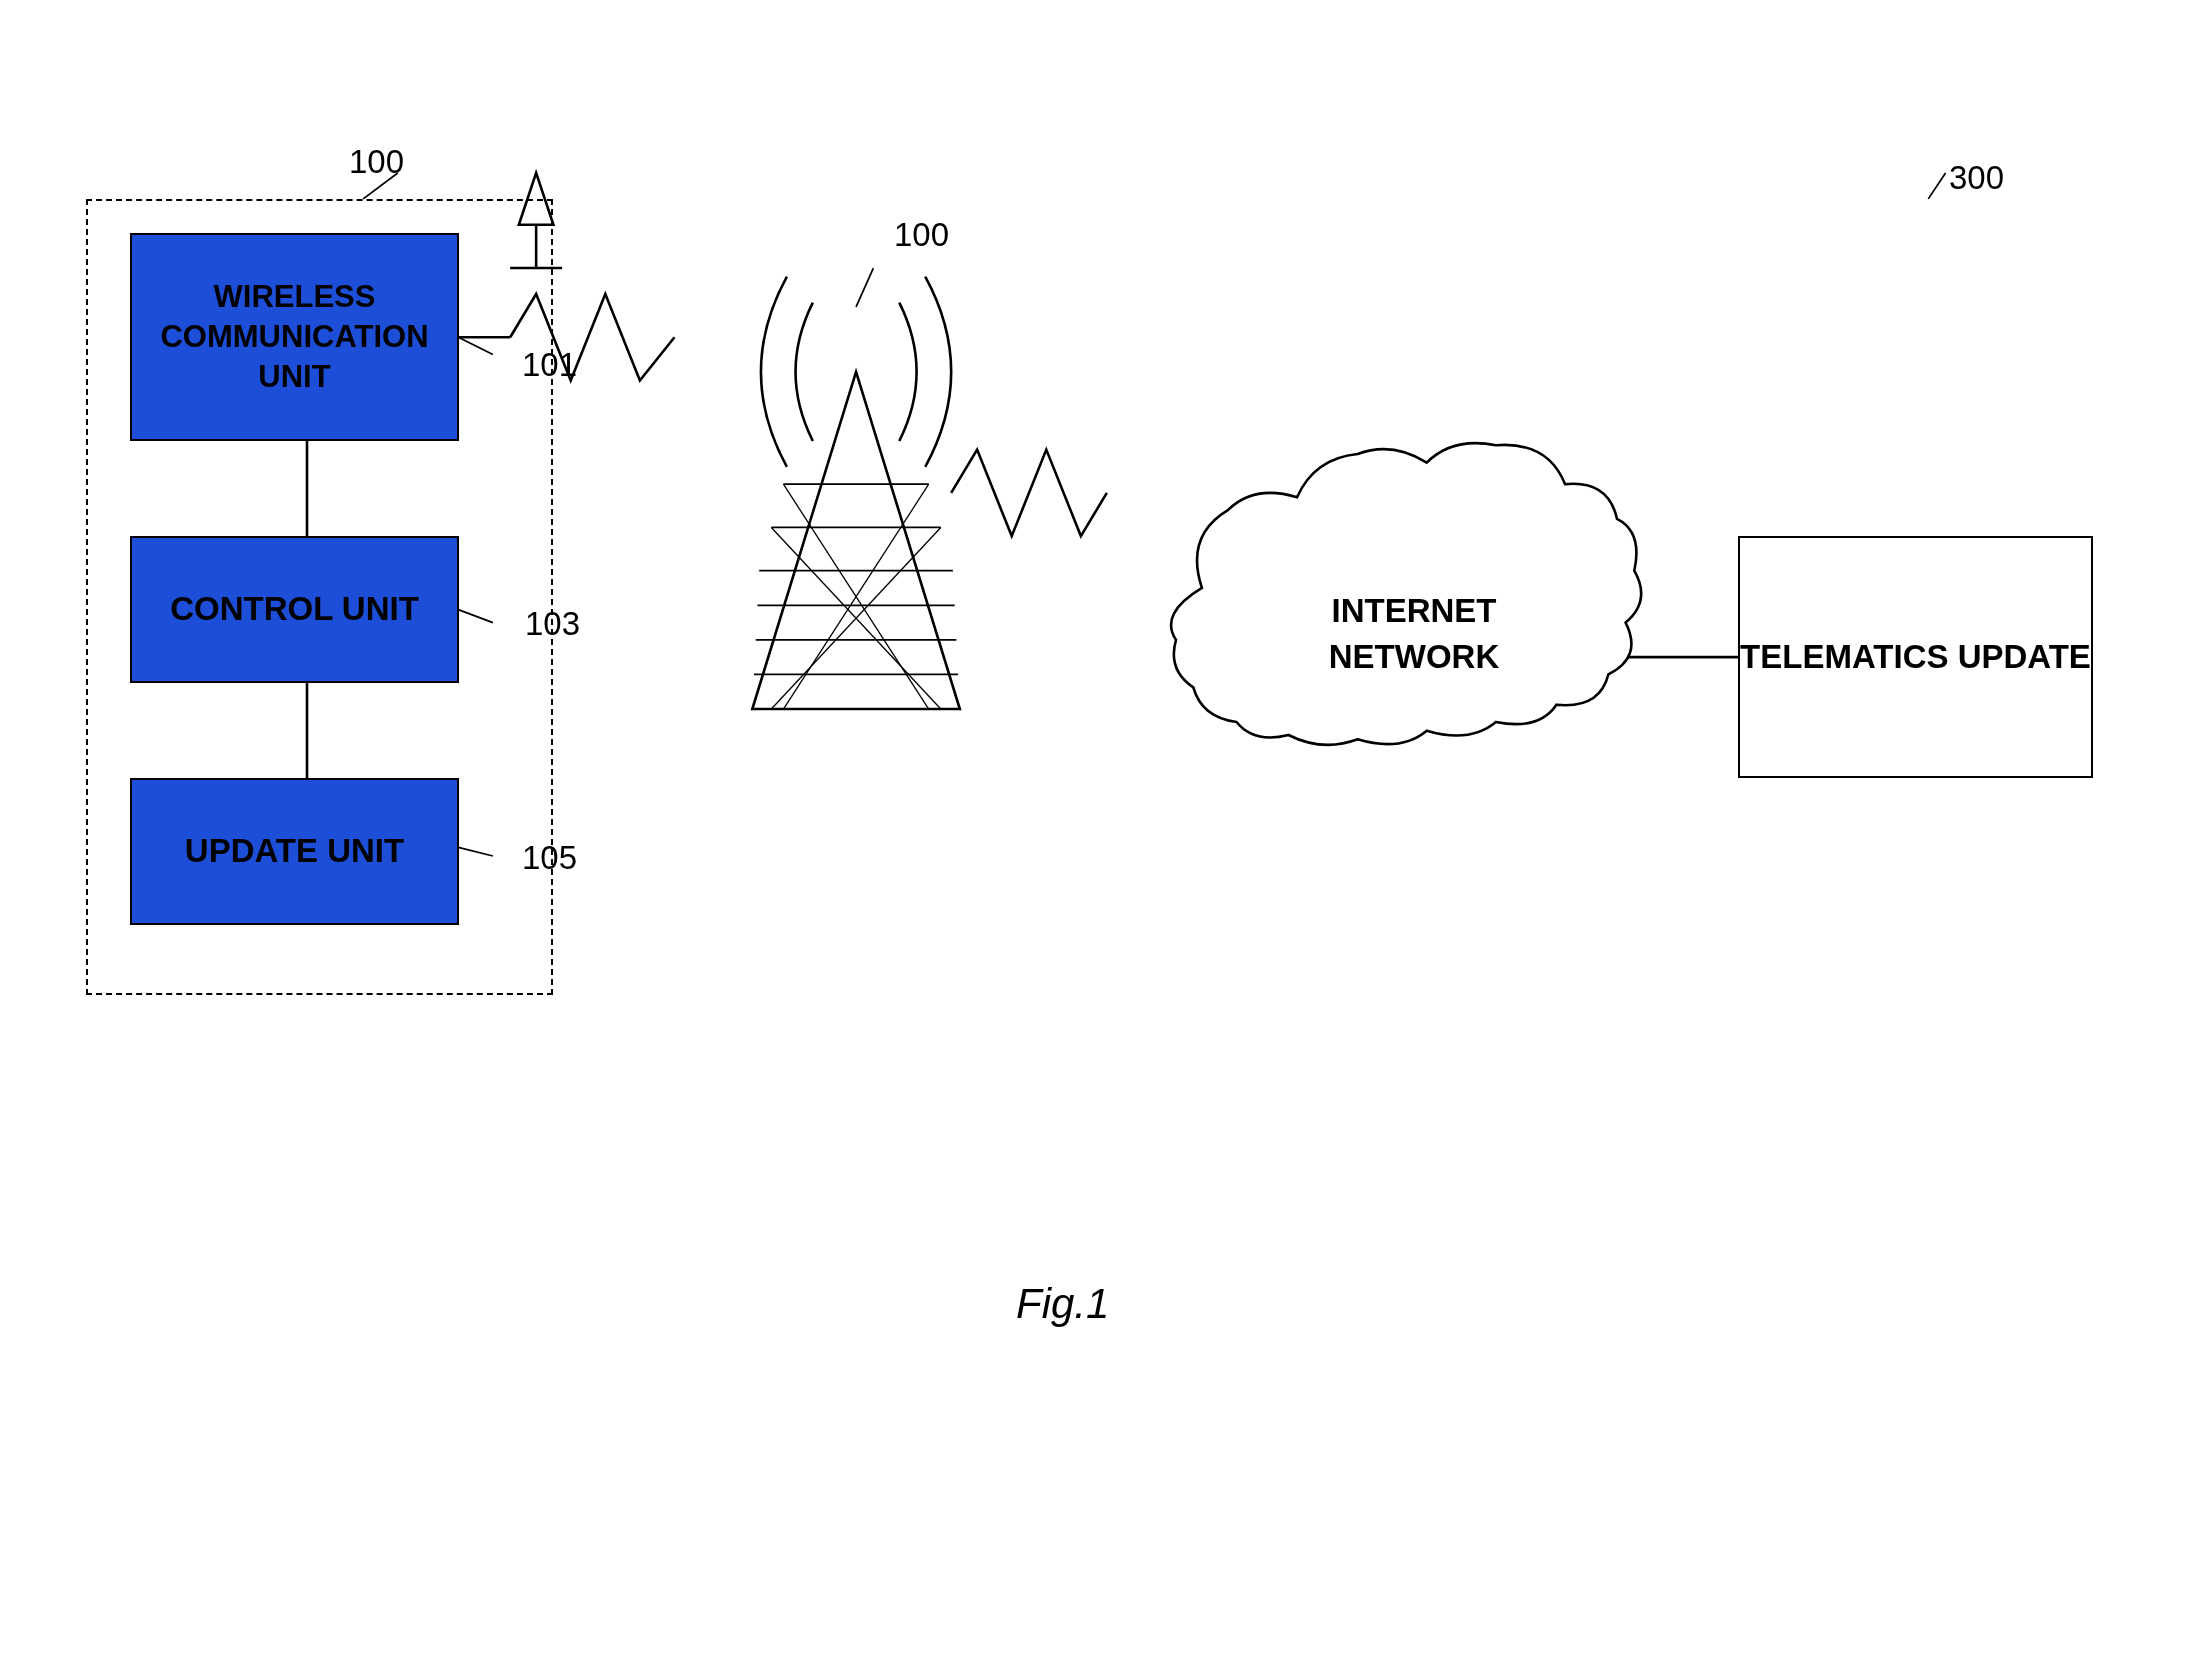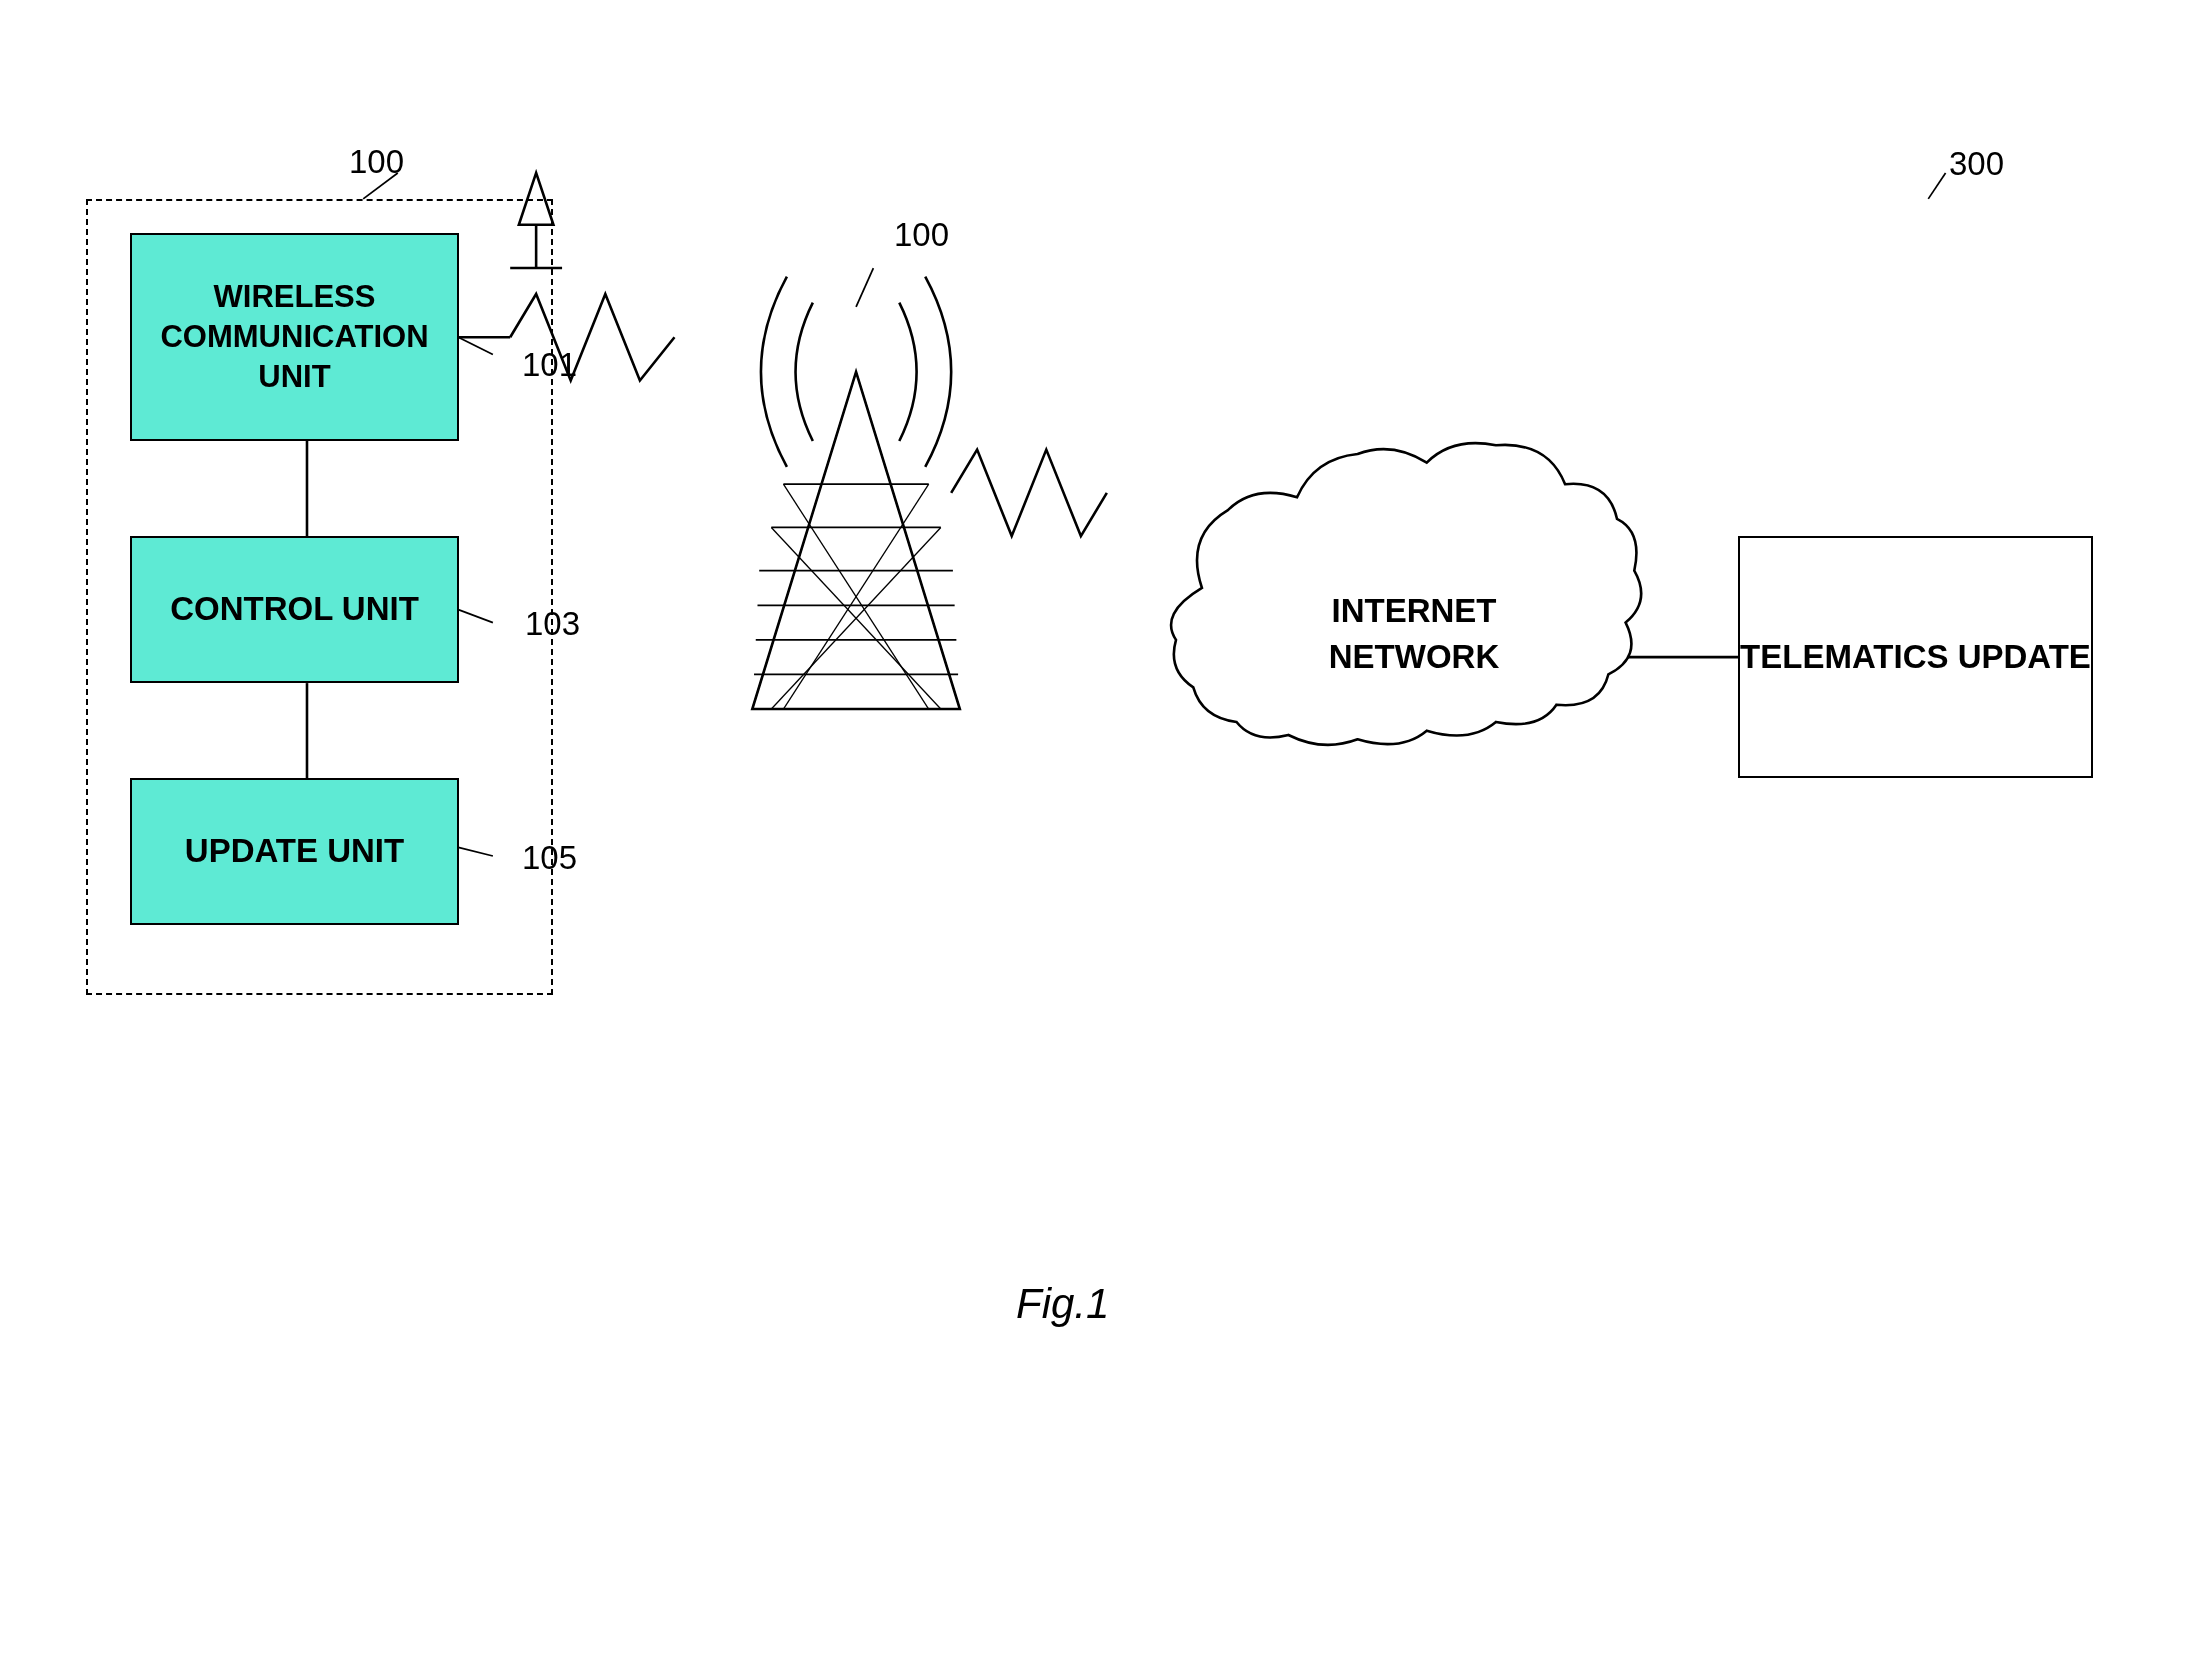--- a/index.html
+++ b/index.html
@@ -34,21 +34,21 @@
     .solid-box {
       position: absolute;
       border: 2.6px solid #000;
       display: flex;
       align-items: center;
       justify-content: center;
       text-align: center;
       font-size: 33px;
       font-weight: bold;
       line-height: 1.3;
-      background: #5eead4;
+      background: #1d4ed8;
     }
     
     .connector-svg {
       position: absolute;
       top: 0; left: 0;
       width: 2205px;
       height: 1655px;
       pointer-events: none;
     }
     
@@ -181,21 +181,21 @@
 
   <div class="ref-label" style="left: 493px; top: 839px;">105</div>
 
   <div class="ref-label" style="left: 865px; top: 216px;">100</div>
 
   <div style="position: absolute; left: 1228px; top: 588px; width: 372px; text-align: center;">
     <span style="font-size: 33px; font-weight: bold; line-height: 1.4; display: inline-block; white-space: pre-line;">INTERNET
 NETWORK</span>
   </div>
 
-  <div class="ref-label" style="left: 1920px; top: 145px; text-align: right;">300</div>
+  <div class="ref-label" style="left: 1920px; top: 159px; text-align: right;">300</div>
 
   <div class="telematics-box" style="left: 1738px; top: 536px; width: 355px; height: 242px;">
     <span style="font-size: 33px; font-weight: bold; line-height: 1.4;">TELEMATICS
 UPDATE</span>
   </div>
 
   <div class="fig-label" style="left: 1016px; top: 1280px; font-size: 42px;">Fig.1</div>
 
 </div>
 

